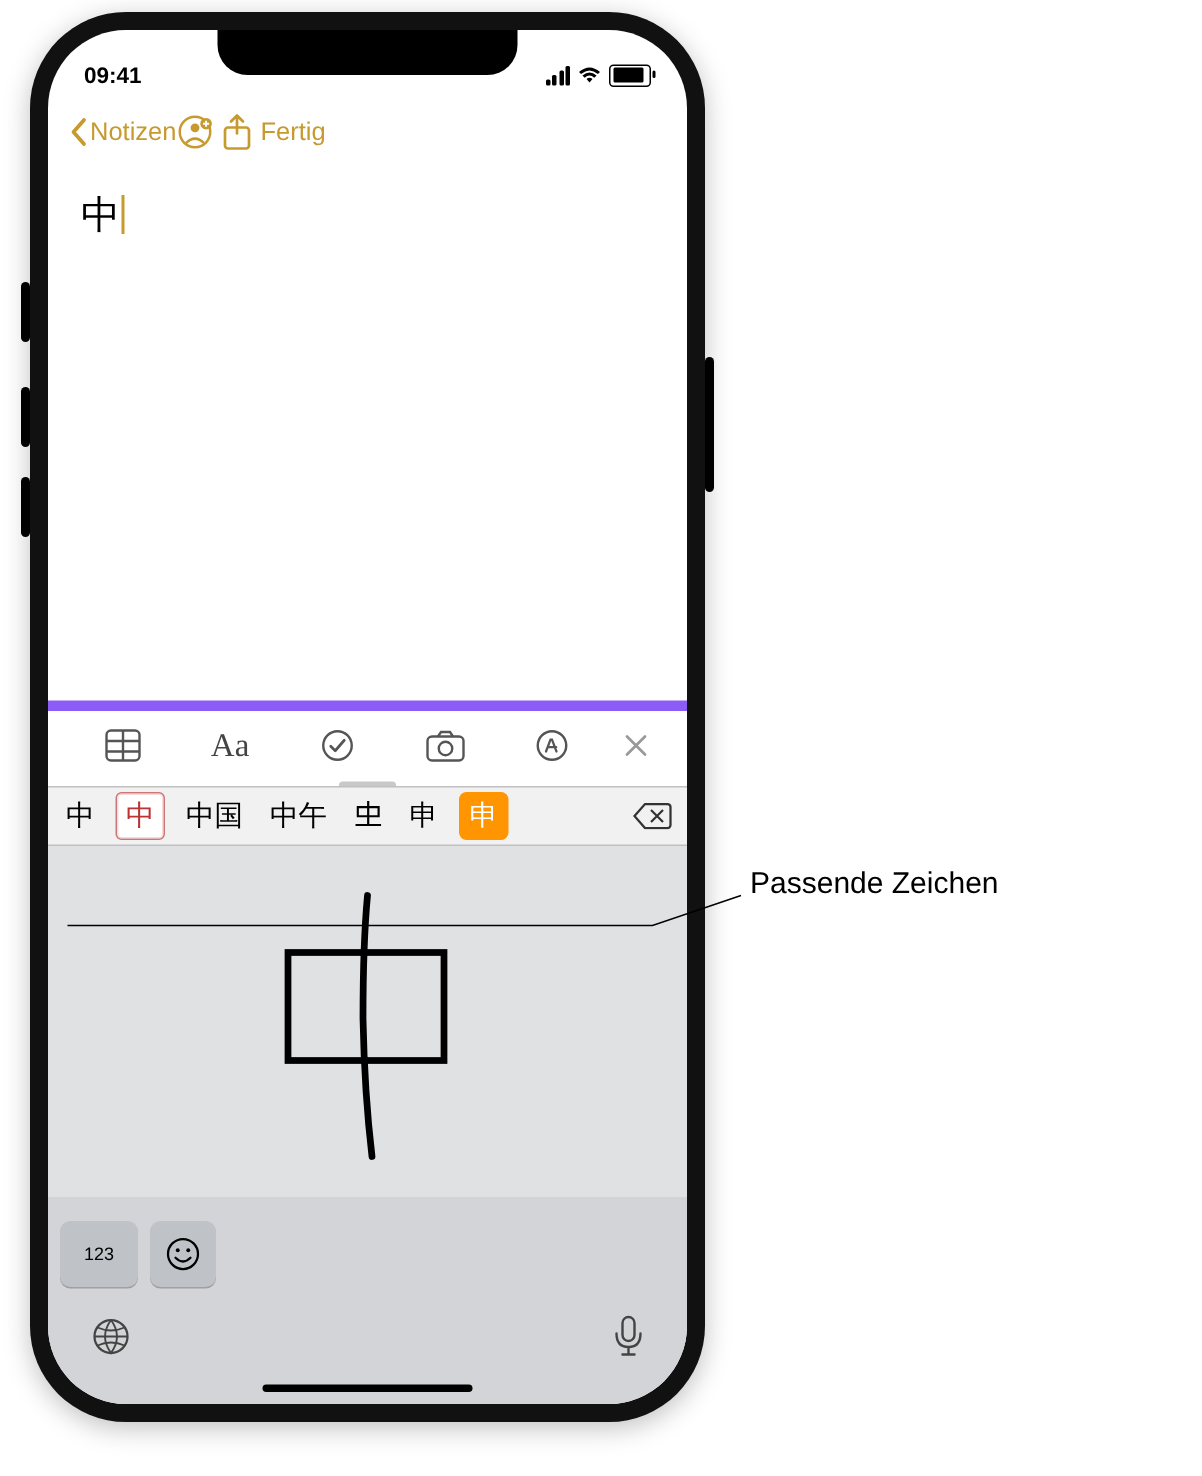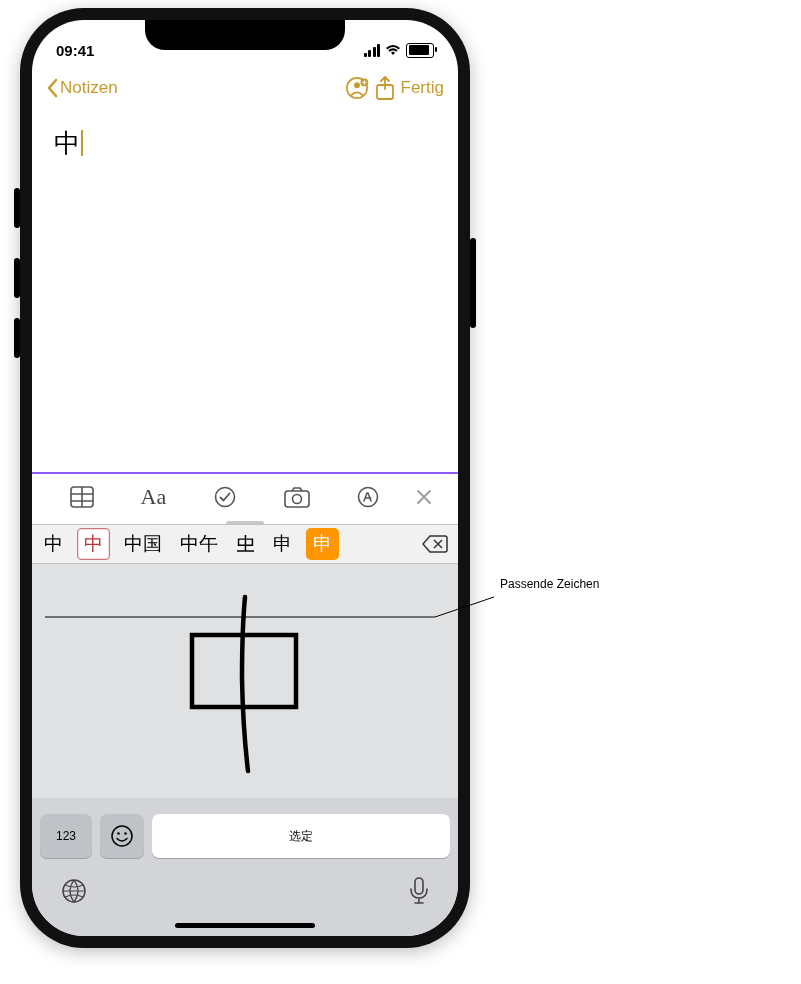--- a/index.html
+++ b/index.html
@@ -76,42 +76,42 @@
   .battery {
     width:26px; height:13px; border:1.5px solid #000; border-radius:3px;
     position:relative;
   }
   .battery::after{content:"";position:absolute;right:-4px;top:3px;width:2px;height:5px;background:#000;border-radius:1px;}
   .battery-fill{position:absolute;left:1.5px;top:1.5px;bottom:1.5px;width:80%;background:#000;border-radius:1px;}
 
   
   .navbar {
     position:absolute; top:44px; left:0; right:0; height:48px;
-    display:flex; align-items:center; justify-content:space-between;
+    display:flex; align-items:center; 
     padding: 0 14px;
   }
   .nav-left { display:flex; align-items:center; gap:2px; color:#c79a2f; font-size:17px; }
   .nav-right { display:flex; align-items:center; gap:4px; color:#c79a2f; font-size:17px; }
   .person-icon, .share-icon { width:24px; height:24px; display:flex; align-items:center; justify-content:center; }
 
   
   .note-body {
     position:absolute; top:92px; left:0; right:0; bottom:0;
     padding: 14px 22px;
     font-size: 26px;
     color:#000;
   }
   .note-body .text-cursor {
     display:inline-block; width:2px; height:26px; background:#c79a2f; vertical-align:-4px; margin-left:1px;
   }
 
   
   .fmtbar {
     position:absolute; left:0; right:0; bottom:416px; height:46px;
-    border-top:2px solid #8b5cf6;
+    border-top:7px solid #8b5cf6;
     background:#fff;
     display:flex; align-items:center; padding:0 14px; gap:0;
   }
   .fmtbar .btn {
     flex:1; display:flex; align-items:center; justify-content:center;
     color:#444; font-size:20px;
   }
   .fmtbar .close { flex:0 0 40px; }
 
   
@@ -172,21 +172,21 @@
   }
   .home-ind {
     position:absolute; left:50%; transform:translateX(-50%);
     bottom:8px; width:140px; height:5px; background:#000; border-radius:3px;
   }
 
   
   .callout {
     position:absolute;
     left: 500px; top: 576px;
-    font-size: 12px; line-height:1.35; color:#000;
+    font-size: 20px; line-height:1.35; color:#000;
   }
   .leader {
     position:absolute;
     stroke:#000; stroke-width:1; fill:none;
   }
 </style>
 </head>
 <body>
 
 <div class="scene">
@@ -307,21 +307,20 @@
       <div class="kbrow">
         <div class="key num">123</div>
         <div class="key emoji">
           <svg width="24" height="24" viewBox="0 0 24 24">
               <circle cx="12" cy="12" r="10" stroke="#000" stroke-width="1.5" fill="none"></circle>
               <circle cx="8.5" cy="9.5" r="1.3" fill="#000"></circle>
               <circle cx="15.5" cy="9.5" r="1.3" fill="#000"></circle>
               <path d="M7 14.5q5 5 10 0" stroke="#000" stroke-width="1.5" fill="none" stroke-linecap="round"></path>
             </svg>
         </div>
-        <div class="key space">选定</div>
       </div>
 
       <div class="dock">
         <div>
           <svg width="28" height="28" viewBox="0 0 28 28">
               <circle cx="14" cy="14" r="11" stroke="#444" stroke-width="1.5" fill="none"></circle>
               <path d="M3 14h22M14 3q8 11 0 22q-8-11 0-22M5 8q9 4 18 0M5 20q9-4 18 0" stroke="#444" stroke-width="1.2" fill="none"></path>
             </svg>
         </div>
         <div>

